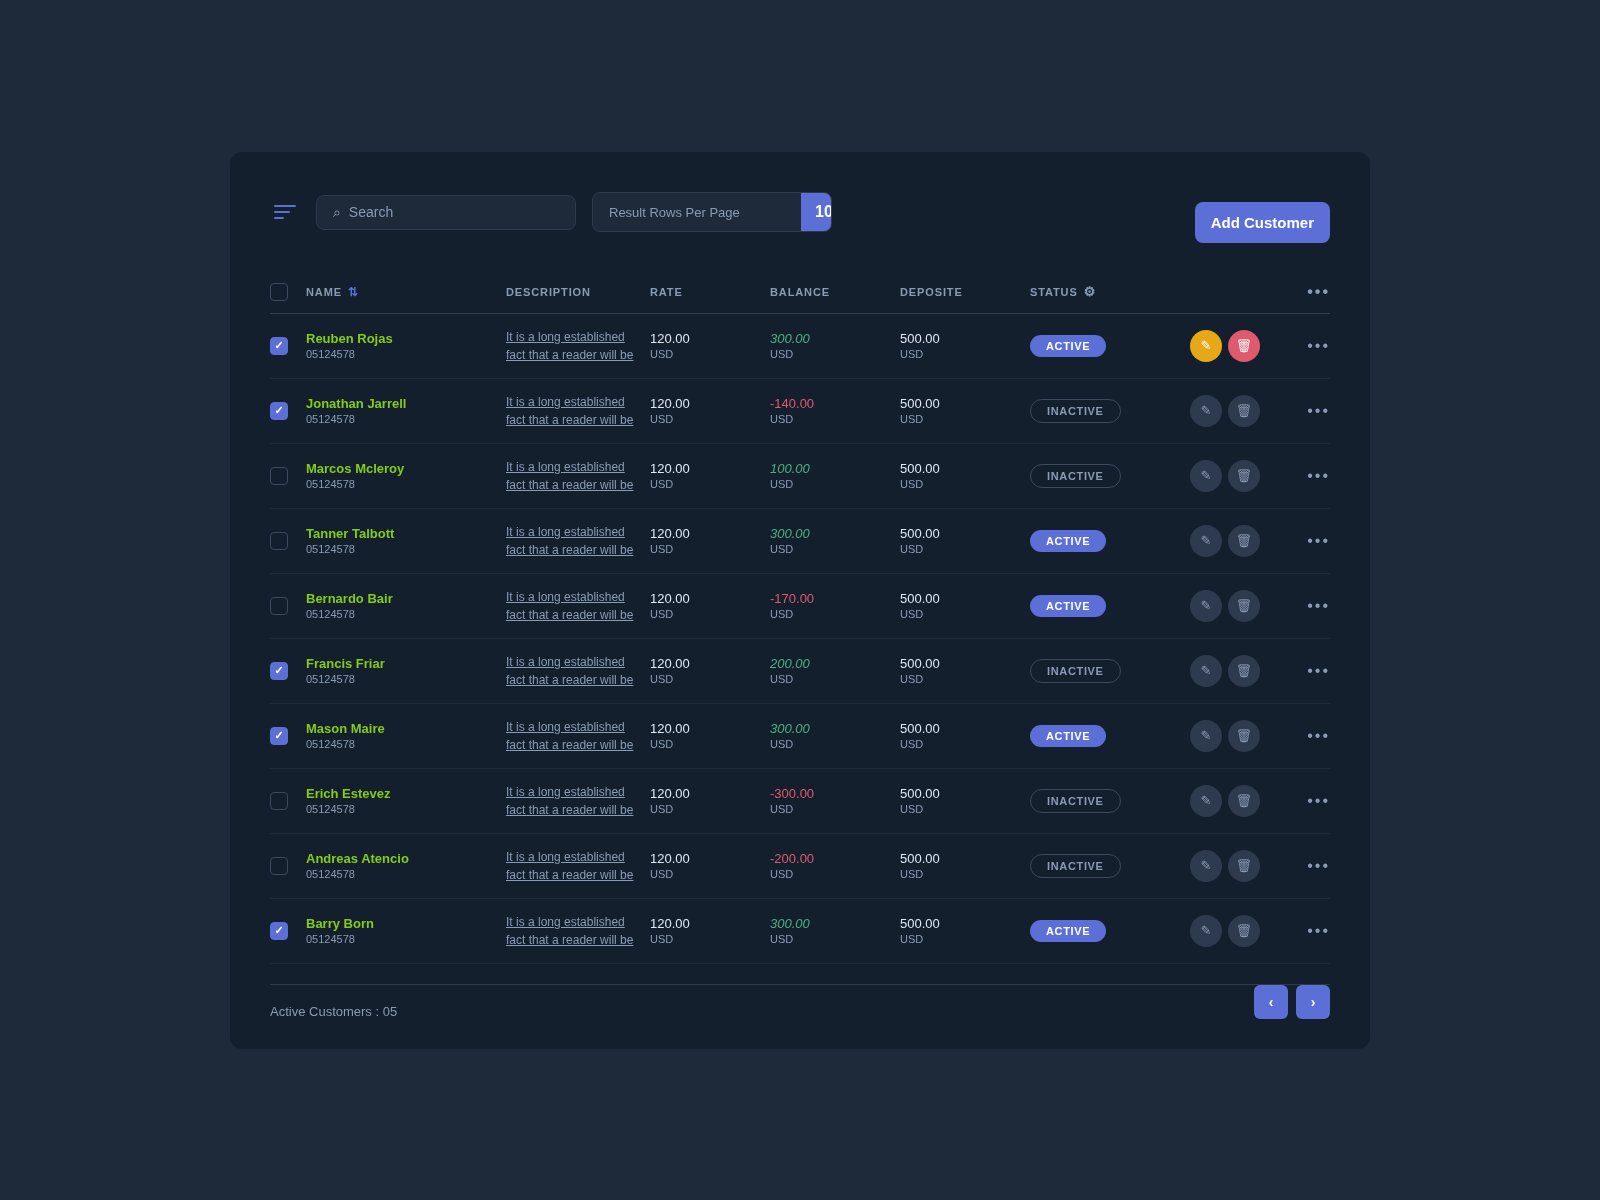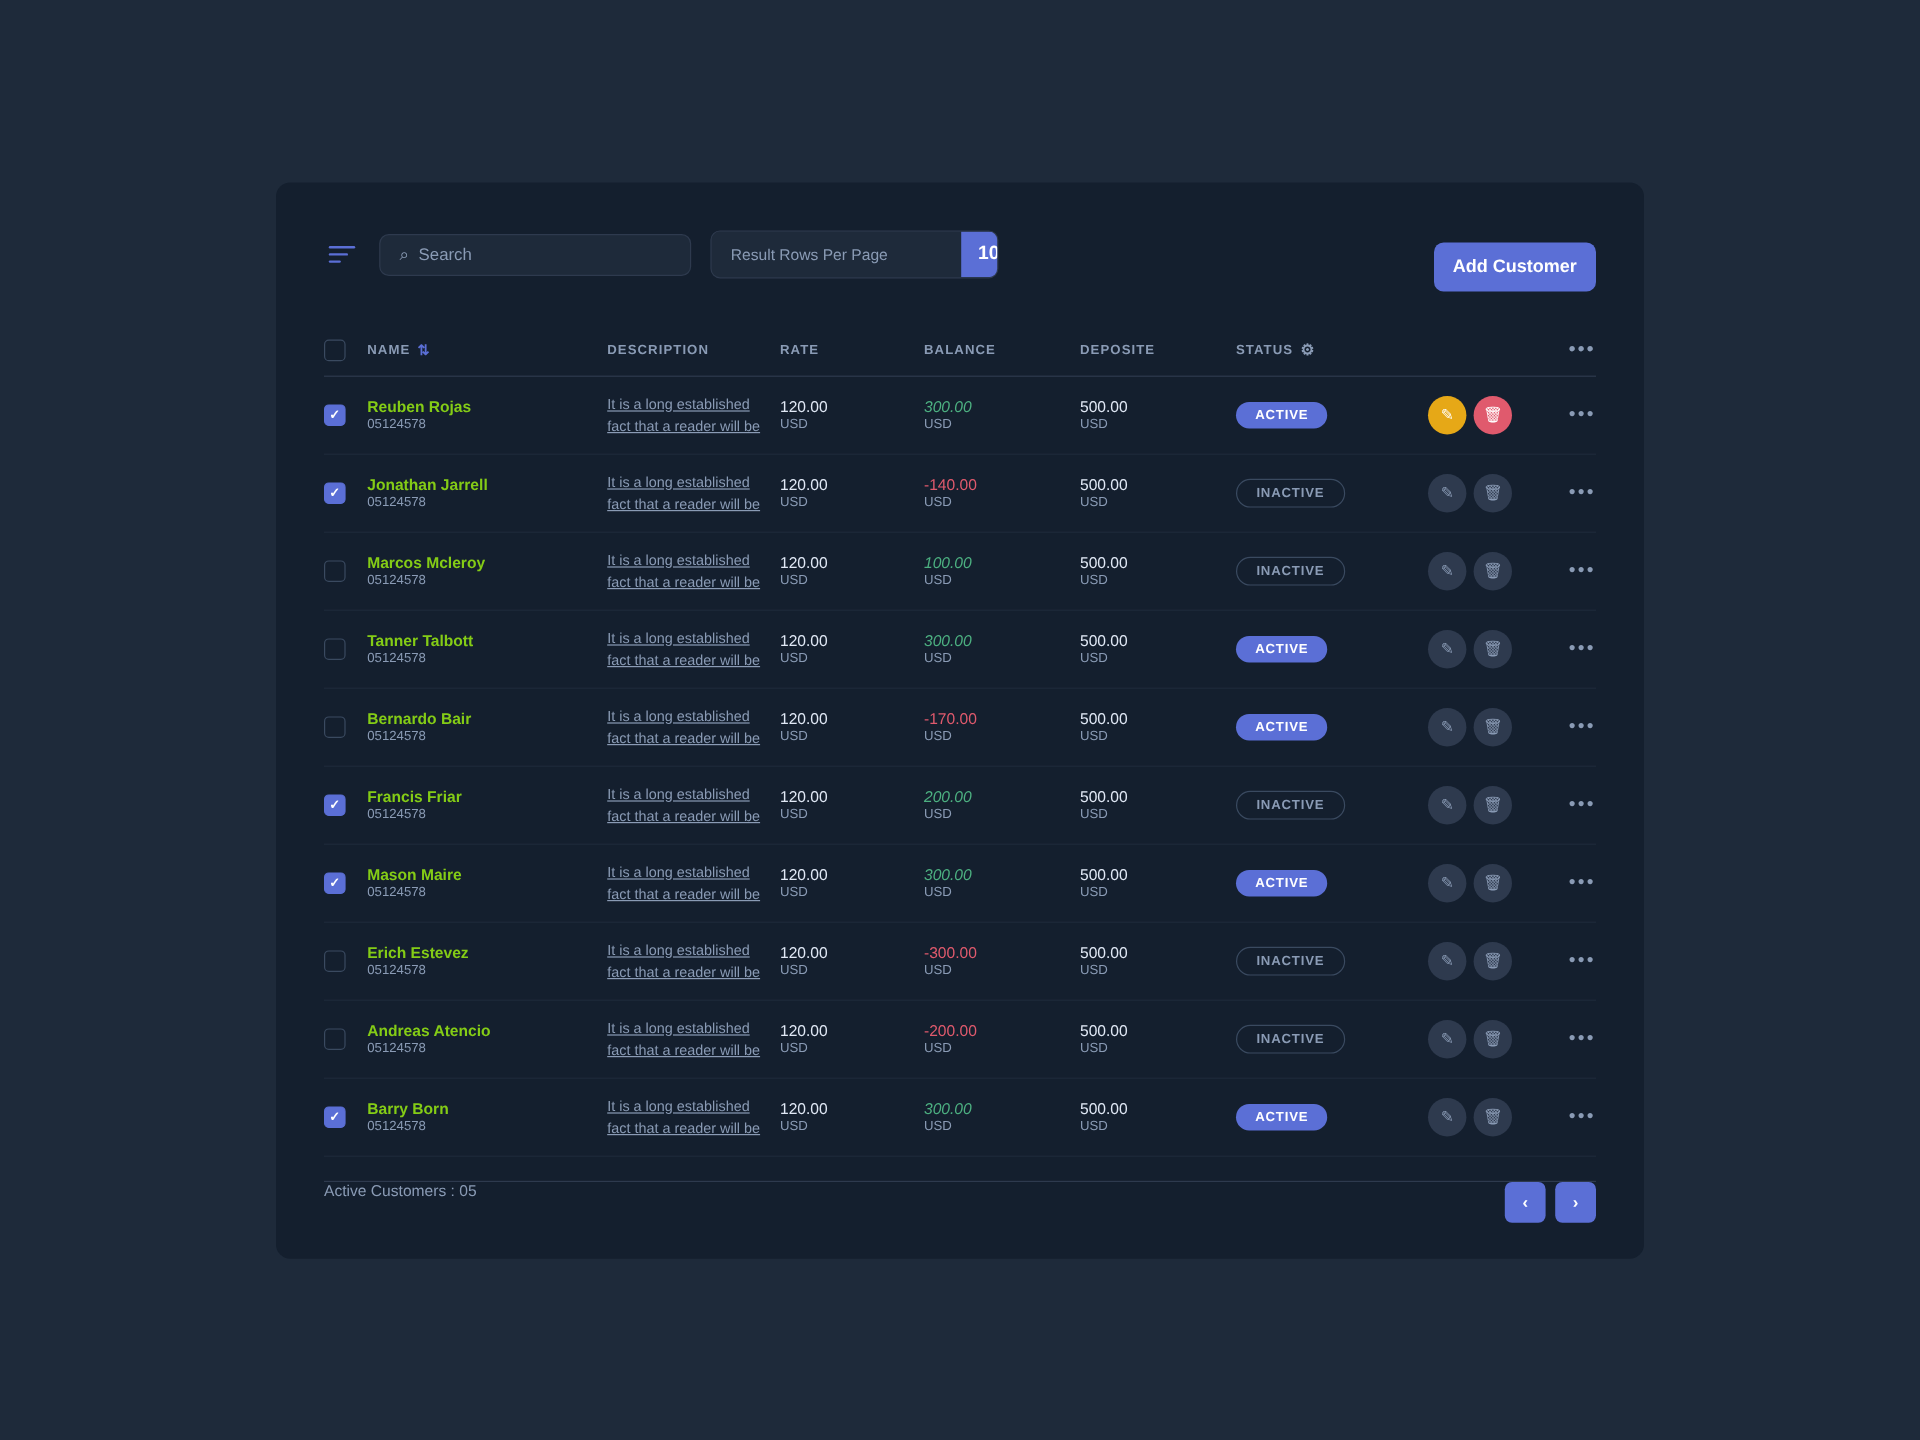--- a/index.html
+++ b/index.html
@@ -204,21 +204,21 @@
       font-size: 13px;
     }
     .icon-btn.edit-active { background: #e6a817; color: white; }
     .icon-btn.delete-active { background: #e05a6d; color: white; }
     .icon-btn.edit-inactive { background: #2e3a4e; color: #8a9bb5; }
     .icon-btn.delete-inactive { background: #2e3a4e; color: #8a9bb5; }
     .more-cell { display: flex; justify-content: flex-end; }
     
     .footer {
       display: flex;
-      align-items: flex-start;
+      align-items: flex-end;
       justify-content: space-between;
       margin-top: 20px;
       border-top: 1px solid #2e3a4e;
     }
     .active-count { color: #8a9bb5; font-size: 13px; }
     .pagination { display: flex; gap: 8px; }
     .page-btn {
       width: 34px;
       height: 34px;
       border-radius: 6px;

